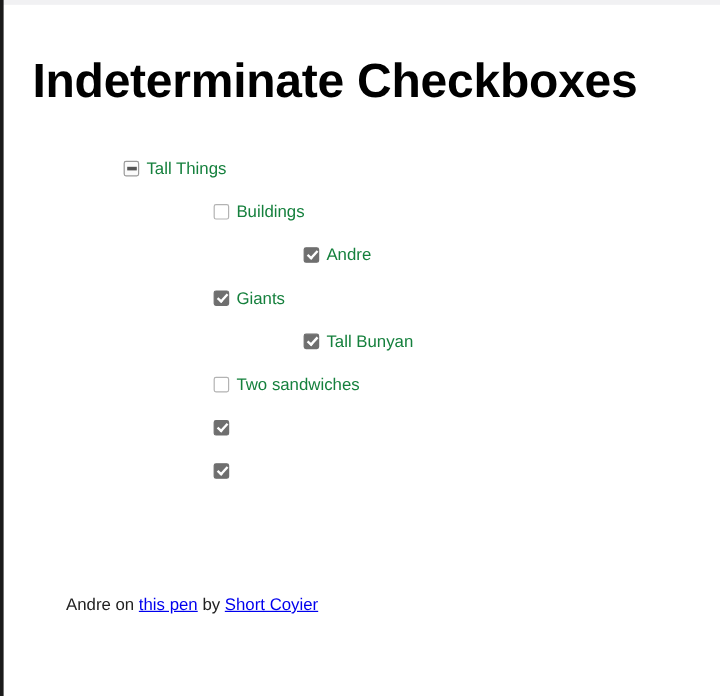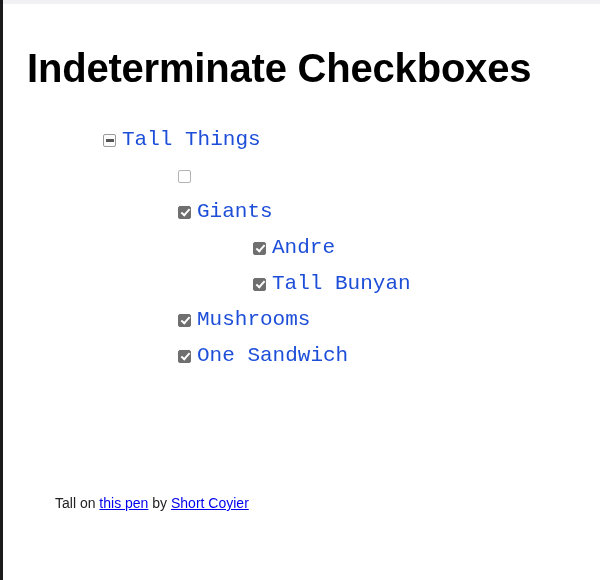--- a/index.html
+++ b/index.html
@@ -114,24 +114,24 @@
     content: "";
     position: absolute;
     left: 1.5px;
     top: 4px;
     width: 8px;
     height: 3px;
     background: #555555;
   }
 
   .node-label {
-    font-size: 21px;
+    font-size: 14px;
     line-height: 20px;
-    color: #1d4ed8;
-    font-family: Liberation Mono, monospace;
+    color: #15803d;
+    font-family: Liberation Sans, sans-serif;
   }
 
   .credit {
     position: absolute;
     left: 55px;
     top: 494px;
     font-size: 14px;
     line-height: 18px;
     color: #222222;
     white-space: nowrap;
@@ -151,40 +151,43 @@
 
   <h1 class="page-title">Indeterminate Checkboxes</h1>
 
   <div class="tree">
       <div class="node-row level-1">
         <span class="cbox indeterminate"></span>
         <span class="node-label">Tall Things</span>
       </div>
       <div class="node-row level-2">
         <span class="cbox unchecked"></span>
+        <span class="node-label">Buildings</span>
+      </div>
+      <div class="node-row level-3">
+        <span class="cbox checked"></span>
+        <span class="node-label">Andre</span>
       </div>
       <div class="node-row level-2">
         <span class="cbox checked"></span>
         <span class="node-label">Giants</span>
       </div>
       <div class="node-row level-3">
         <span class="cbox checked"></span>
-        <span class="node-label">Andre</span>
-      </div>
-      <div class="node-row level-3">
-        <span class="cbox checked"></span>
         <span class="node-label">Tall Bunyan</span>
       </div>
       <div class="node-row level-2">
-        <span class="cbox checked"></span>
-        <span class="node-label">Mushrooms</span>
+        <span class="cbox unchecked"></span>
+        <span class="node-label">Two sandwiches</span>
       </div>
       <div class="node-row level-2">
         <span class="cbox checked"></span>
-        <span class="node-label">One Sandwich</span>
+      </div>
+      <div class="node-row level-2">
+        <span class="cbox checked"></span>
       </div>
     </div>
 
   <div class="credit">
-    <span>Tall on </span><a href="#">this pen</a><span> by </span><a href="#">Short Coyier</a>
+    <span>Andre on </span><a href="#">this pen</a><span> by </span><a href="#">Short Coyier</a>
   </div>
 
 </div>
 
 </body></html>

